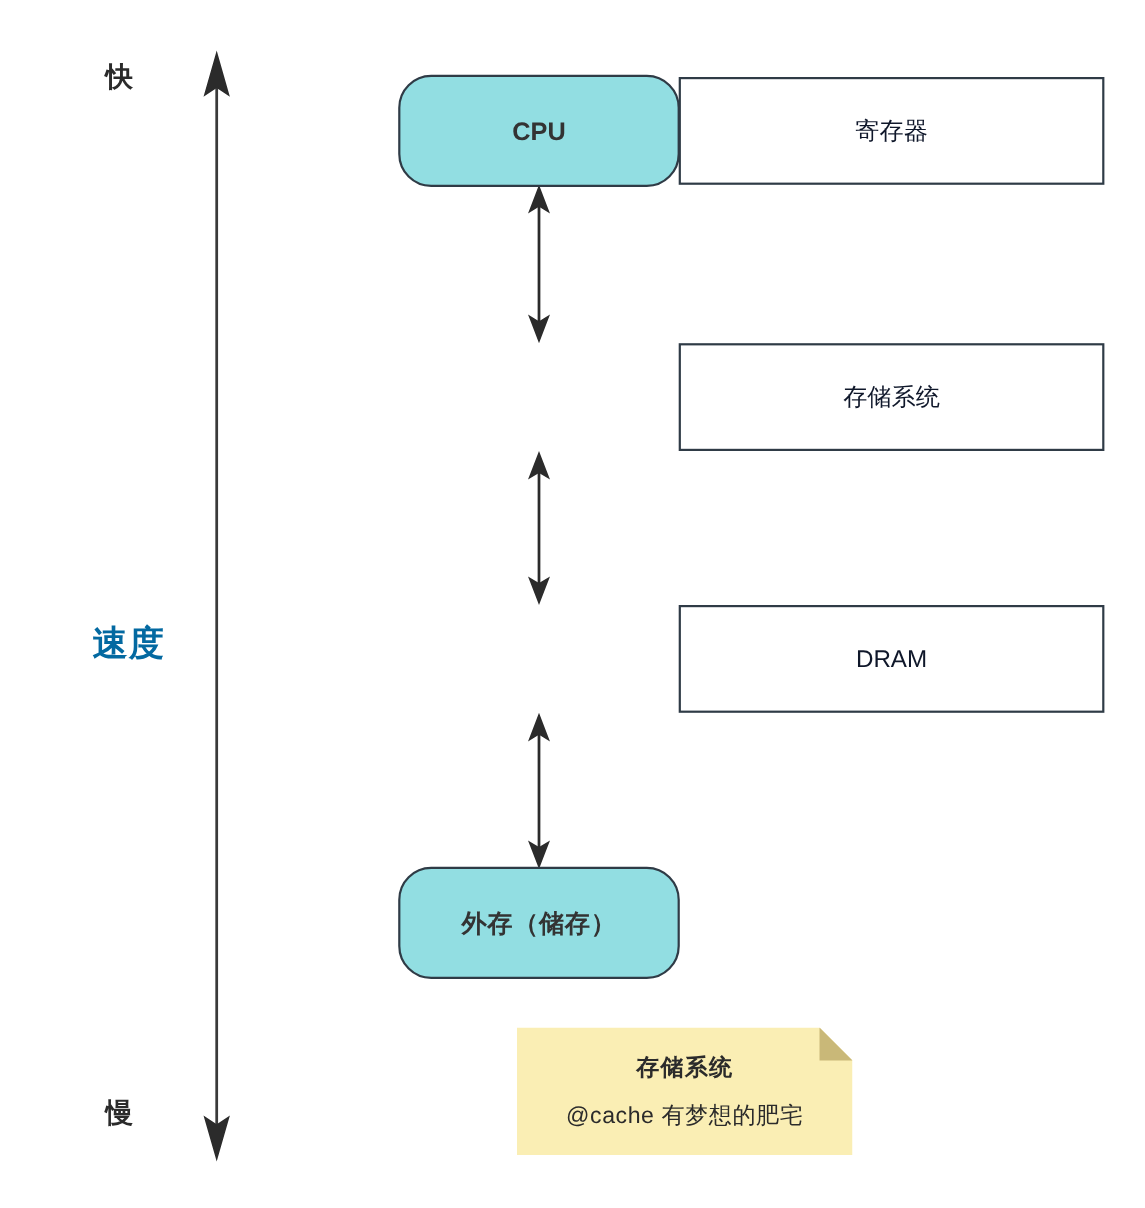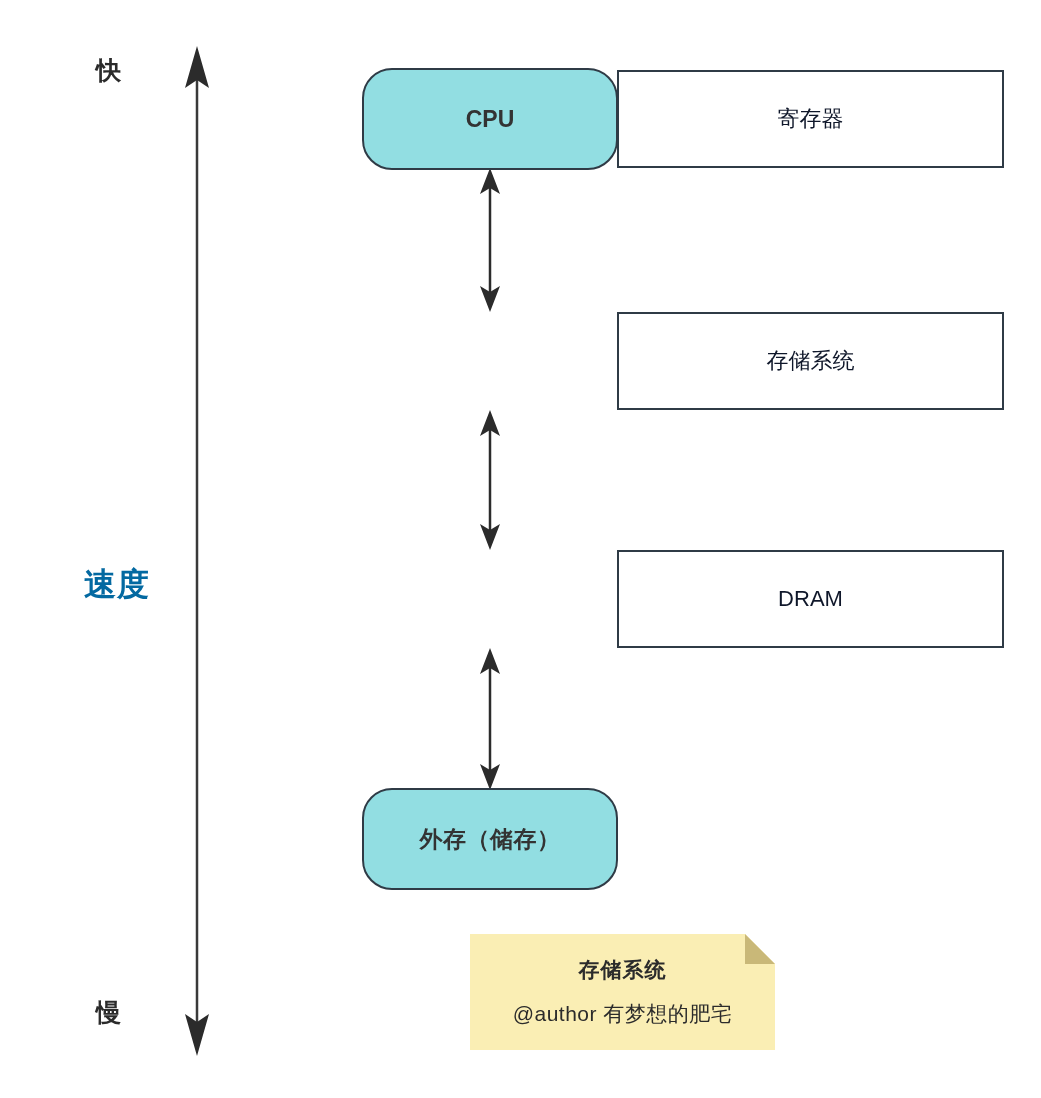--- a/index.html
+++ b/index.html
@@ -207,17 +207,17 @@
     </div>
   </div>
 
   <div id="sticky-note">
     <svg class="note-bg" viewBox="0 0 305 116" preserveAspectRatio="none">
       <path d="M0,0 L275,0 L305,30 L305,116 L0,116 Z" fill="#faeeb4"></path>
       <path d="M275,0 L305,30 L275,30 Z" fill="#c9b878"></path>
     </svg>
     <div class="note-inner">
       <div id="note-title">存储系统</div>
-      <div id="note-author">@author 有梦想的肥宅</div>
+      <div id="note-author">@cache 有梦想的肥宅</div>
     </div>
   </div>
 
 </div>
 
 </body></html>

